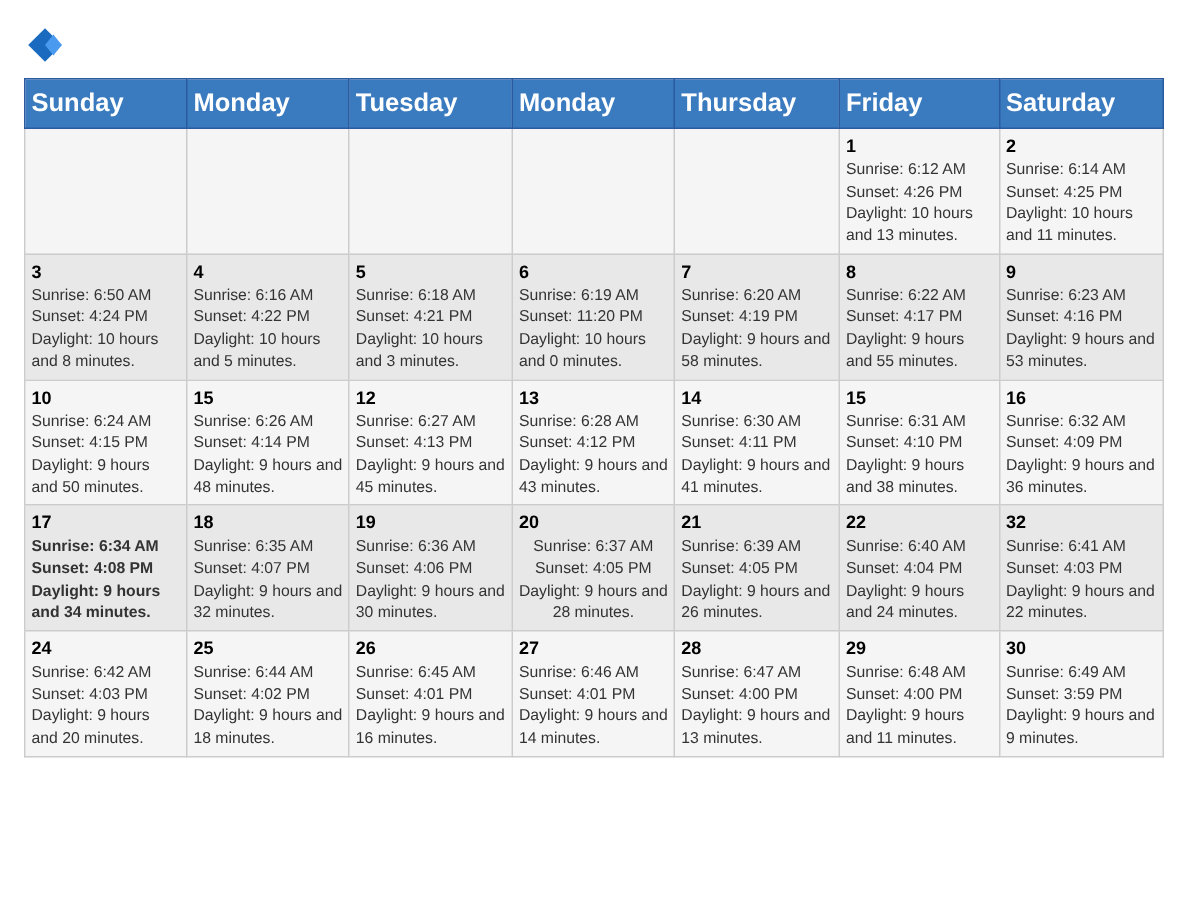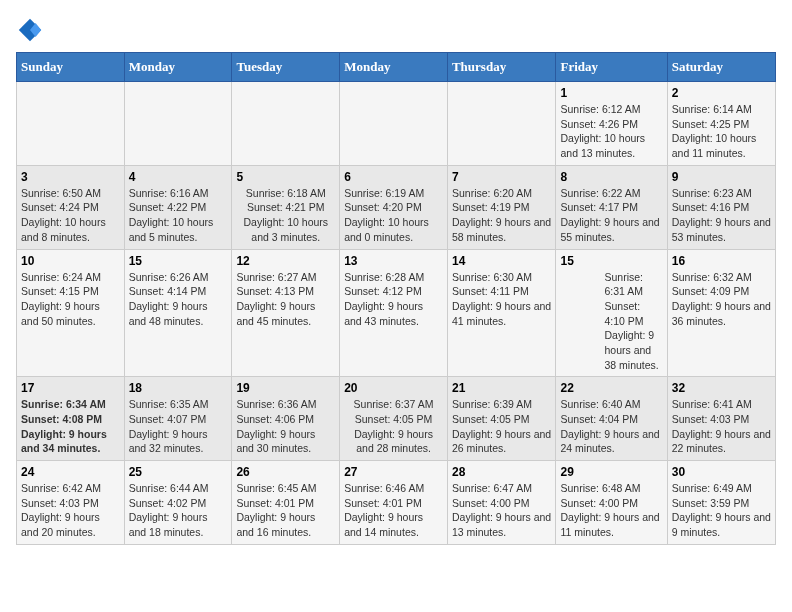--- a/index.html
+++ b/index.html
@@ -52,24 +52,23 @@
       border-collapse: collapse;
       font-size: 11px;
     }
     thead tr {
       background-color: #3a7abf;
       color: #fff;
     }
     thead th {
       padding: 6px 4px;
       text-align: left;
-      font-size: 13px;
+      font-size: 17px;
       font-weight: bold;
       border: 1px solid #2a5a9f;
-      font-family: Liberation Serif, serif;
     }
     tbody tr {
       vertical-align: top;
     }
     tbody td {
       border: 1px solid #ccc;
       padding: 4px;
       width: 113px;
       min-height: 80px;
     }
@@ -155,28 +154,28 @@
 Daylight: 10 hours and 8 minutes.</div>
         </td>
         <td>
           <span class="day-number">4</span>
           <div class="day-info" style="white-space: pre-line;">Sunrise: 6:16 AM
 Sunset: 4:22 PM
 Daylight: 10 hours and 5 minutes.</div>
         </td>
         <td>
           <span class="day-number">5</span>
-          <div class="day-info" style="white-space: pre-line; text-align: center;">Sunrise: 6:18 AM
+          <div class="day-info" style="white-space: pre-line;">Sunrise: 6:18 AM
 Sunset: 4:21 PM
 Daylight: 10 hours and 3 minutes.</div>
         </td>
         <td>
           <span class="day-number">6</span>
           <div class="day-info" style="white-space: pre-line;">Sunrise: 6:19 AM
-Sunset: 4:20 PM
+Sunset: 11:20 PM
 Daylight: 10 hours and 0 minutes.</div>
         </td>
         <td>
           <span class="day-number">7</span>
           <div class="day-info" style="white-space: pre-line;">Sunrise: 6:20 AM
 Sunset: 4:19 PM
 Daylight: 9 hours and 58 minutes.</div>
         </td>
         <td>
           <span class="day-number">8</span>
@@ -217,21 +216,21 @@
 Daylight: 9 hours and 43 minutes.</div>
         </td>
         <td>
           <span class="day-number">14</span>
           <div class="day-info" style="white-space: pre-line;">Sunrise: 6:30 AM
 Sunset: 4:11 PM
 Daylight: 9 hours and 41 minutes.</div>
         </td>
         <td>
           <span class="day-number">15</span>
-          <div class="day-info" style="white-space: pre-line; margin-left: 44px;">Sunrise: 6:31 AM
+          <div class="day-info" style="white-space: pre-line;">Sunrise: 6:31 AM
 Sunset: 4:10 PM
 Daylight: 9 hours and 38 minutes.</div>
         </td>
         <td>
           <span class="day-number">16</span>
           <div class="day-info" style="white-space: pre-line;">Sunrise: 6:32 AM
 Sunset: 4:09 PM
 Daylight: 9 hours and 36 minutes.</div>
         </td>
       </tr>

